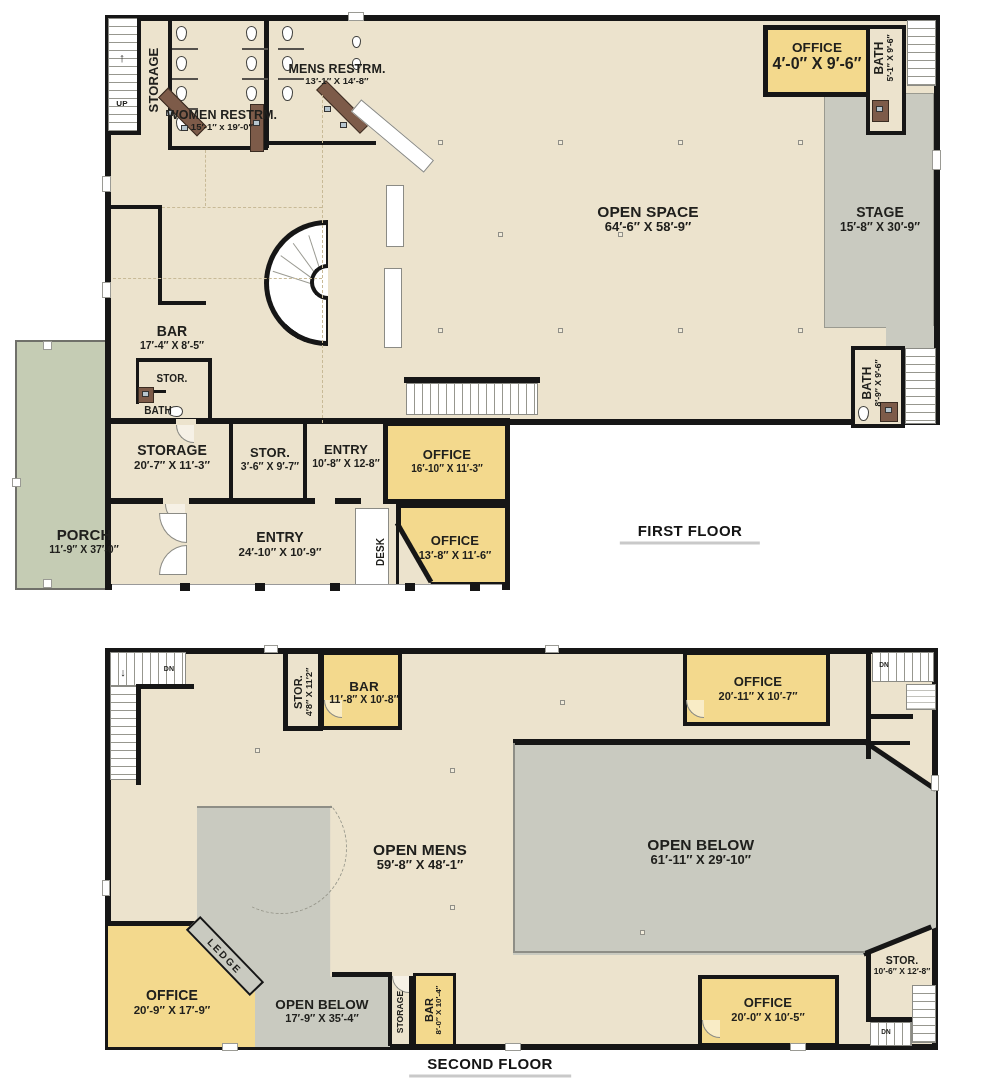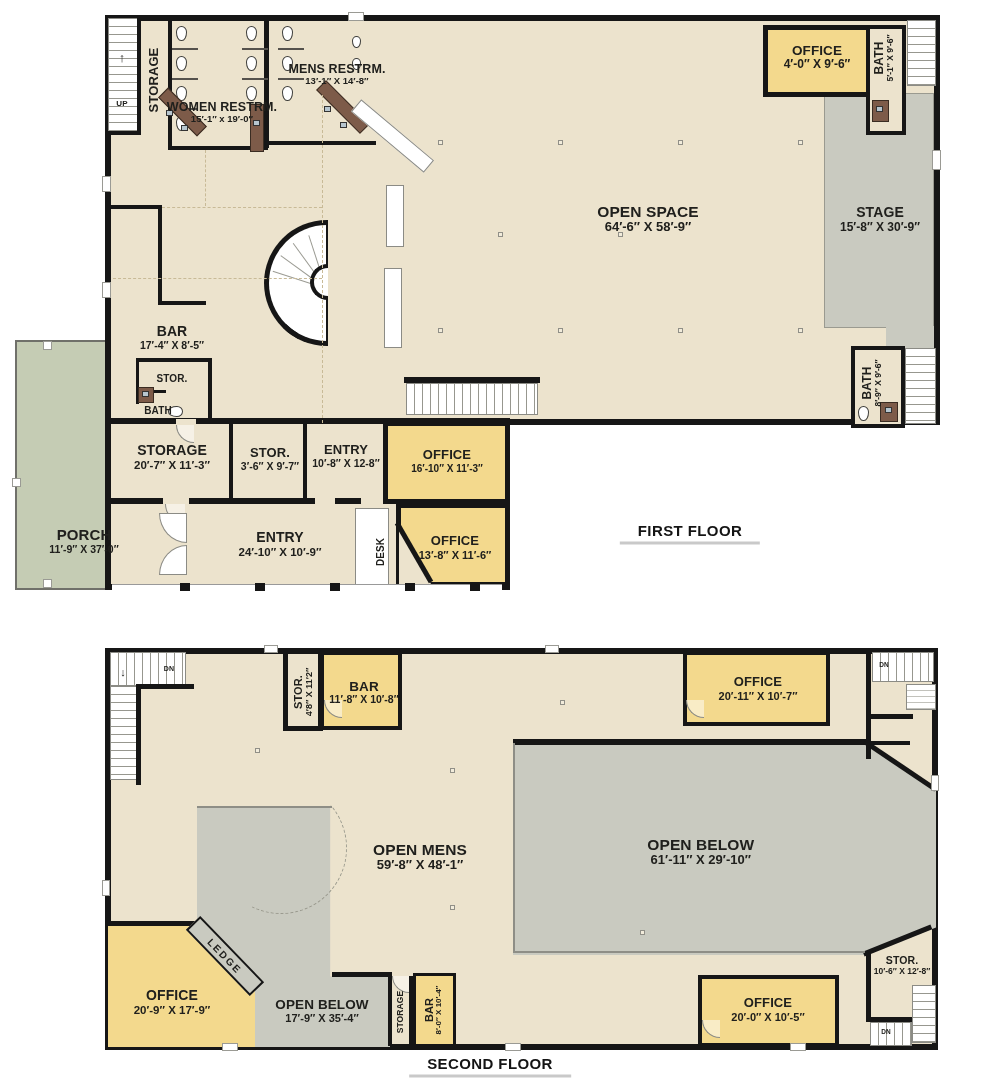--- a/index.html
+++ b/index.html
@@ -93,21 +93,21 @@
   <div class="toilet" style="left:352px;top:58px;width:9px;height:12px"></div>
 
   <div class="counter" style="left:155px;top:105px;width:55px;height:14px;transform:rotate(45deg)"></div>
   <div class="sink" style="left:166px;top:110px"></div>
   <div class="sink" style="left:181px;top:125px"></div>
   <div class="counter" style="left:250px;top:104px;width:14px;height:48px"></div>
   <div class="sink" style="left:253px;top:120px"></div>
   <div class="counter" style="left:312px;top:100px;width:62px;height:14px;transform:rotate(45deg)"></div>
   <div class="sink" style="left:324px;top:106px"></div>
   <div class="sink" style="left:340px;top:122px"></div>
-  <div class="label sm" style="left:222px;top:112px">
+  <div class="label sm" style="left:222px;top:120px">
       <span class="nm" style="font-size:12.5px">WOMEN RESTRM.</span>
       <span class="dm">15′-1″ x 19′-0″</span>
     </div>
   <div class="label sm" style="left:337px;top:74px">
       <span class="nm" style="font-size:12.5px">MENS RESTRM.</span>
       <span class="dm">13′-1″ X 14′-8″</span>
     </div>
 
   <div class="stair" style="left:345px;top:128px;width:95px;height:16px;transform:rotate(40deg)"></div>
   <div class="stair" style="left:386px;top:185px;width:18px;height:62px"></div>
@@ -156,21 +156,21 @@
   <div class="marker" style="left:558px;top:328px"></div>
   <div class="marker" style="left:678px;top:328px"></div>
   <div class="marker" style="left:798px;top:328px"></div>
 
   <div class="wall" style="left:404px;top:377px;width:136px;height:6px"></div>
   <div class="stair steps-v" style="left:406px;top:383px;width:132px;height:32px"></div>
 
   <div class="room" style="left:763px;top:25px;width:112px;height:72px;border-width:5px"></div>
   <div class="label md" style="left:817px;top:57px">
       <span class="nm" style="font-size:13.5px">OFFICE</span>
-      <span class="dm" style="font-size:12px">4′-0″ X 9′-6″</span>
+      <span class="dm" style="font-size:16px">4′-0″ X 9′-6″</span>
     </div>
   <div class="abs" style="left:866px;top:25px;width:40px;height:110px;border:4px solid #161616;background:#ece3cd"></div>
   <div class="counter" style="left:872px;top:100px;width:17px;height:22px"></div>
   <div class="sink" style="left:876px;top:106px"></div>
   <div class="label vert" style="left:884px;top:58px">
       <span class="nm" style="font-size:12px">BATH</span>
       <span class="dm" style="font-size:8.5px">5′-1″ X 9′-6″</span>
     </div>
   <div class="stair steps-h" style="left:907px;top:20px;width:29px;height:66px"></div>
 

